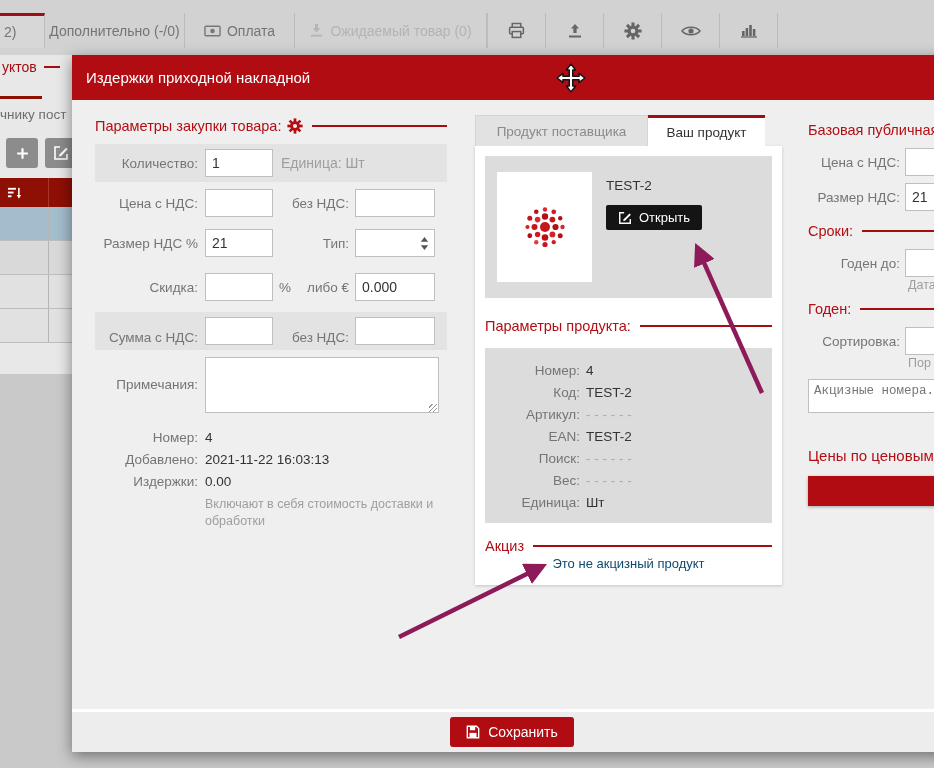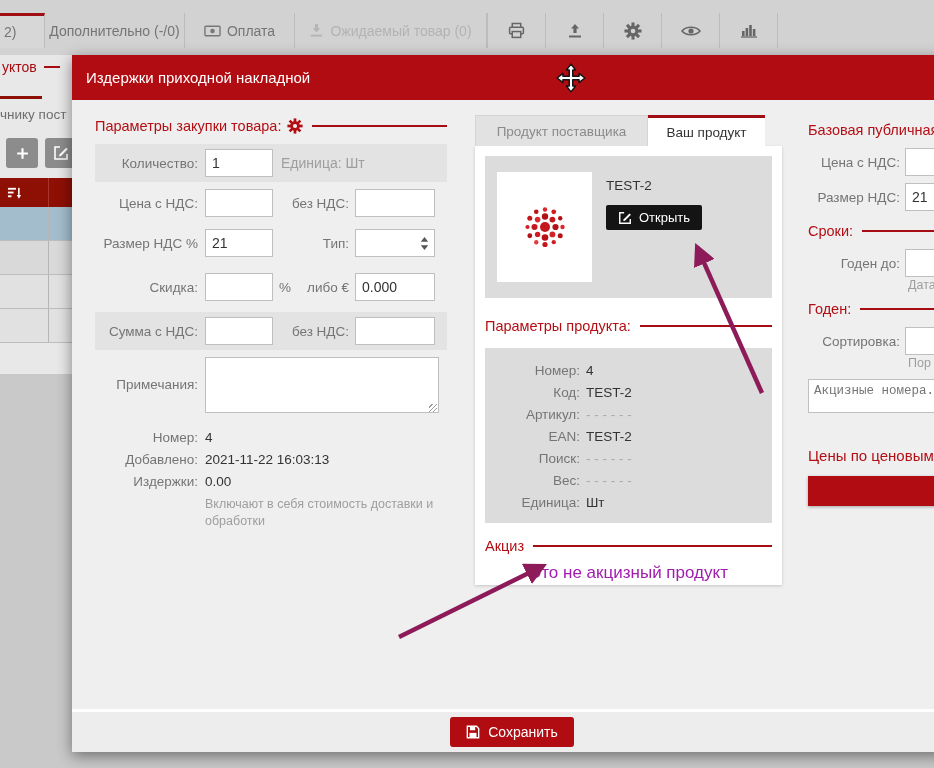--- a/index.html
+++ b/index.html
@@ -84,21 +84,21 @@
   .prod-name{font-size:13.5px;color:#333;margin:6px 0 12px;}
   .open-btn{background:#141414;color:#fff;border:none;font-size:13px;padding:5px 12px;border-radius:2px;
             display:inline-flex;align-items:center;gap:7px;cursor:pointer;font-family:"Liberation Sans",sans-serif;}
   .pp-head{margin-top:20px;}
   .pp-panel{background:#dcdcdc;margin-top:14px;padding:12px 0;height:151px;}
   .pp-row{display:flex;font-size:13.5px;line-height:22px;}
   .pp-lbl{width:95px;text-align:right;color:#757575;padding-right:6px;flex:none;}
   .pp-val{color:#333;}
   .pp-val.muted{color:#a9a9a9;}
   .ak-head{margin-top:15px;}
-  .ak-text{margin-top:9px;text-align:center;font-size:17px;color:#a21caf;}
+  .ak-text{margin-top:2px;text-align:center;font-size:13px;color:#0c4a6e;}
 
   
   .col-right{position:absolute;left:736px;top:22px;width:212px;}
   .r-row{display:flex;align-items:center;margin-bottom:7px;}
   .r-lbl{width:97px;text-align:right;padding-right:5px;color:#757575;font-size:13.5px;box-sizing:border-box;flex:none;}
   .r-inp{width:95px;flex:none;}
   .r-hint{margin-left:100px;color:#9e9e9e;font-size:12.5px;margin-bottom:9px;margin-top:-3px;}
   .rhead-sm{margin-bottom:10px;}
   textarea.excise-nums{width:205px;height:34px;border:1px solid #bfbfbf;background:#fff;resize:none;box-sizing:border-box;
       font-family:"Liberation Mono","DejaVu Sans Mono",monospace;font-size:12.5px;color:#999;padding:4px 5px;}
@@ -299,21 +299,21 @@
         </div>
 
         <div class="f-row" style="margin-top:6px;">
           <span class="lbl">Скидка:</span>
           <input class="inp w68" style="">
           <span class="pct">%</span>
           <span class="oreur">либо €</span>
           <input class="inp w78" value="0.000" style="">
         </div>
 
-        <div class="f-row stripe" style="margin-top:6px;">
+        <div class="f-row stripe" style="margin-top:6px;align-items:flex-end;">
           <span class="lbl">Сумма с НДС:</span>
           <input class="inp w68" style="">
           <span class="lbl2">без НДС:</span>
           <input class="inp w78" style="">
         </div>
 
         <div class="f-row" style="align-items:flex-start;">
           <span class="lbl" style="margin-top:20px;">Примечания:</span>
           <span class="ta-wrap">
             <textarea class="notes" style=""></textarea>

